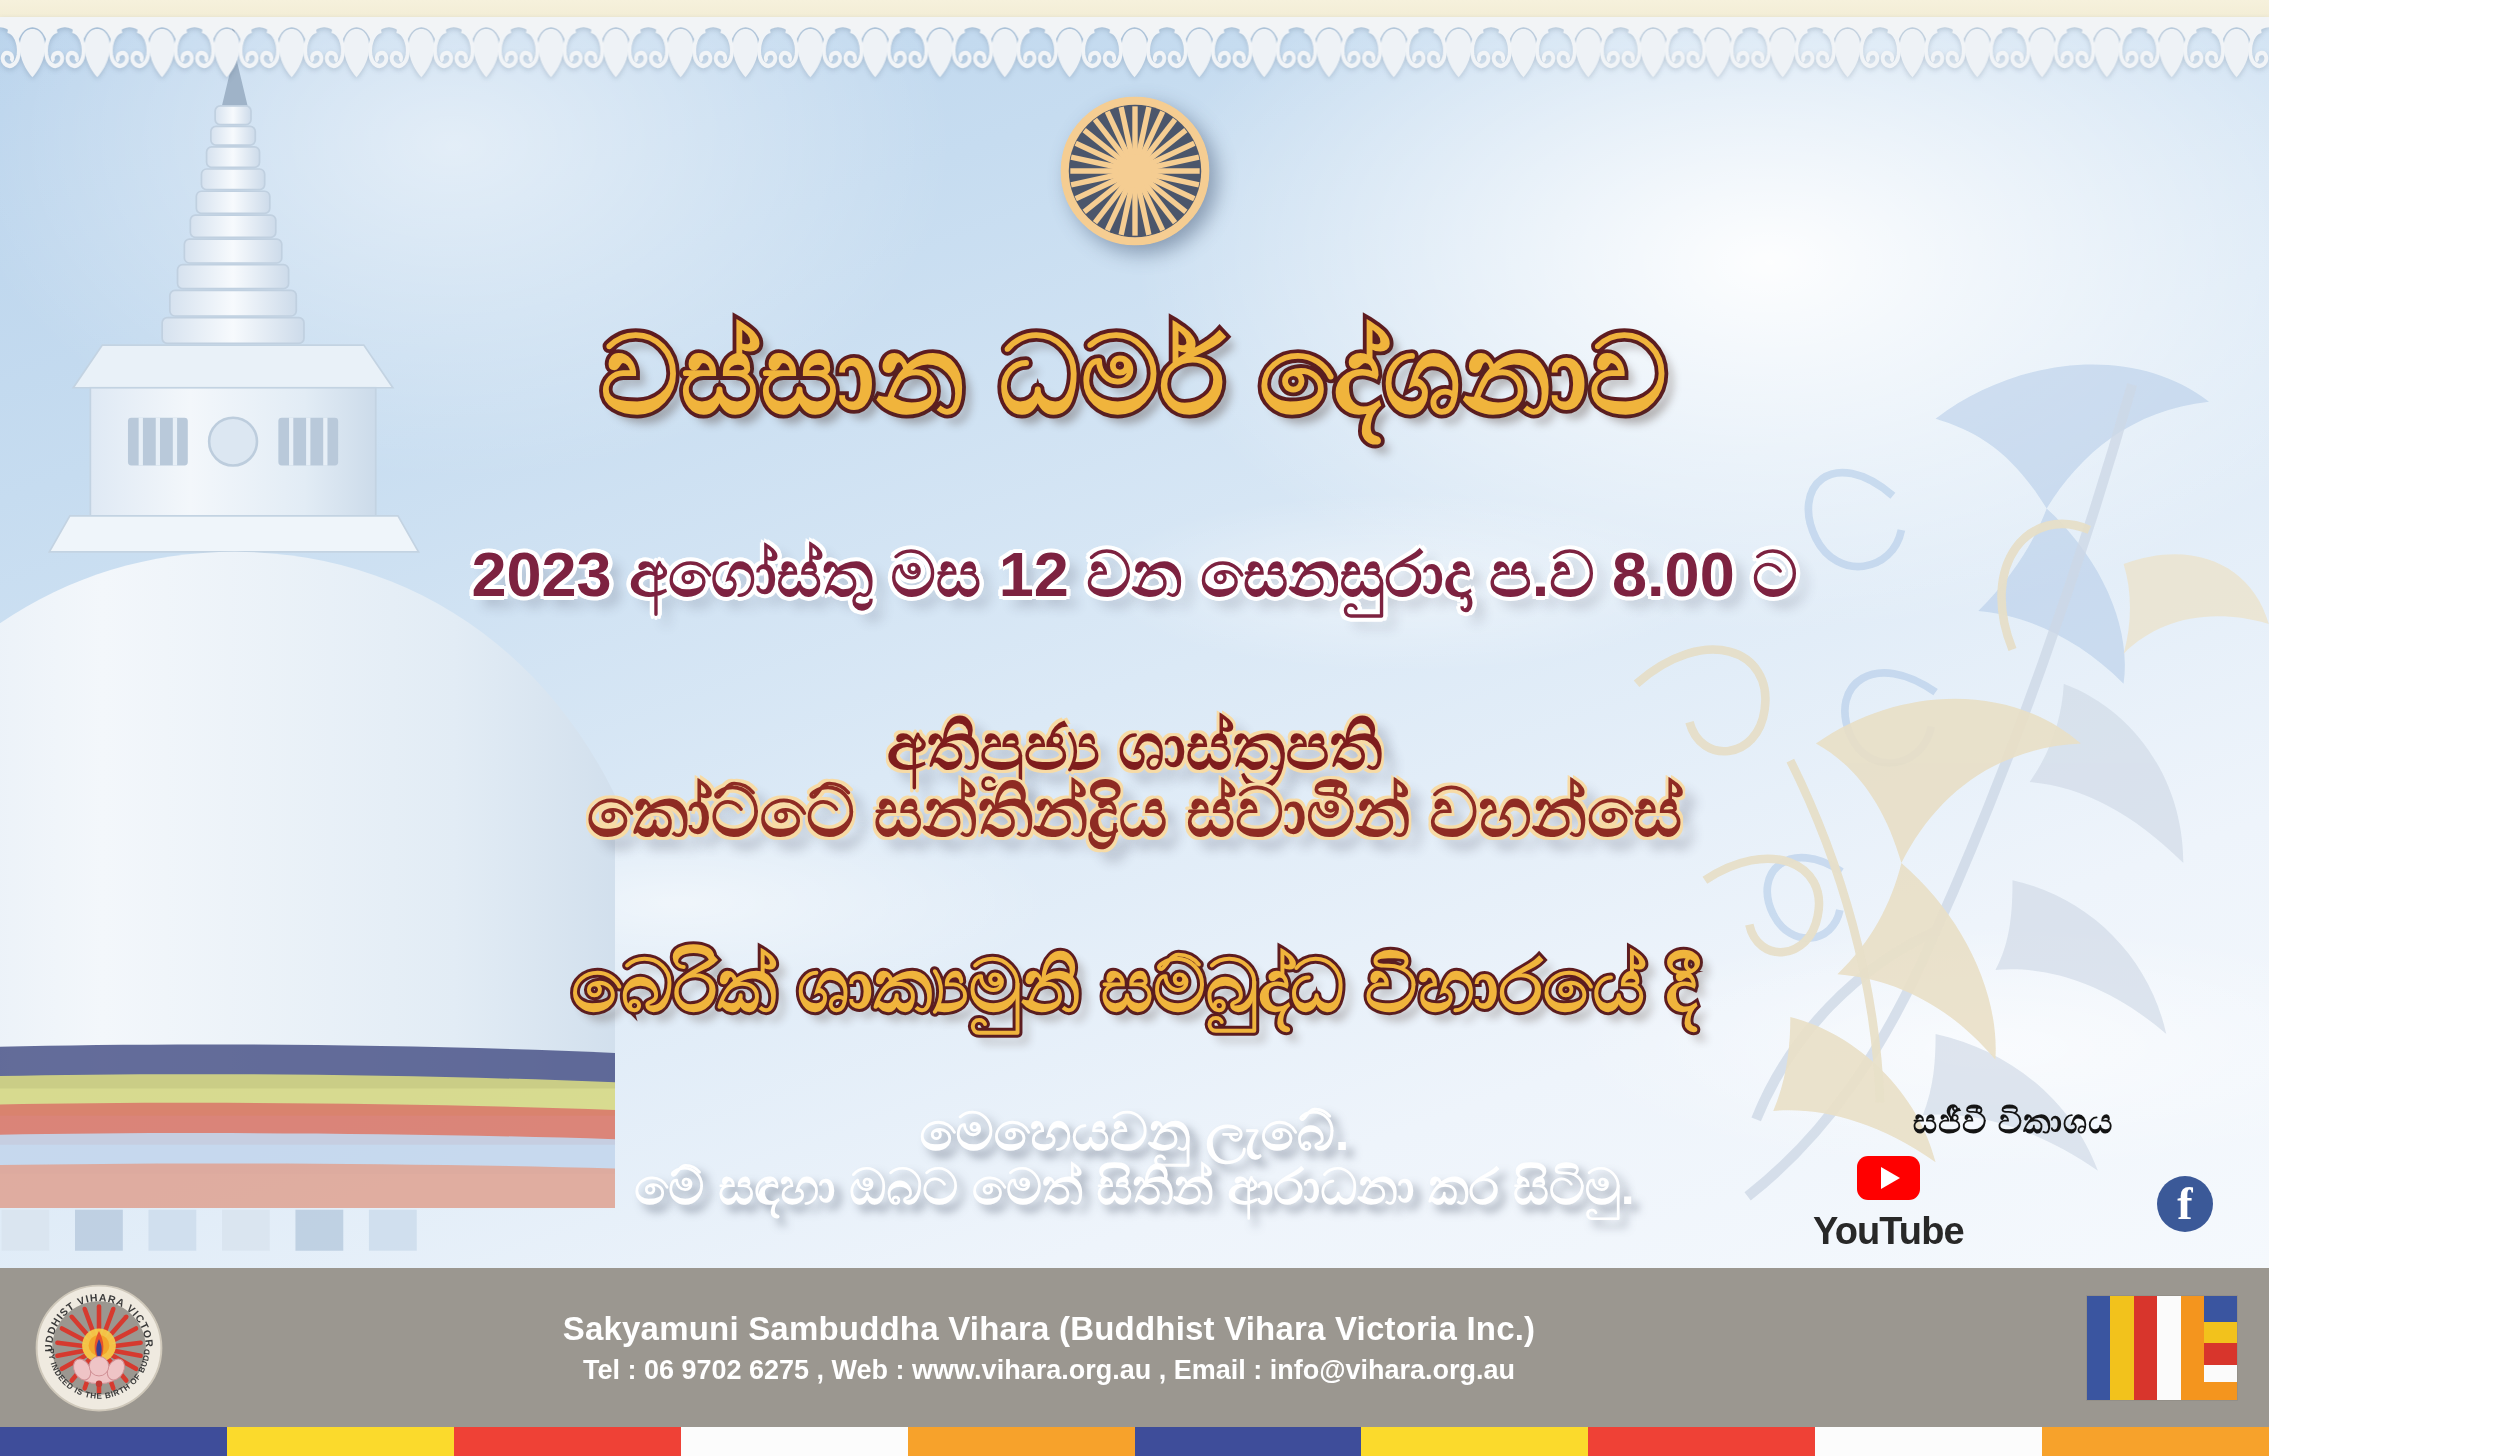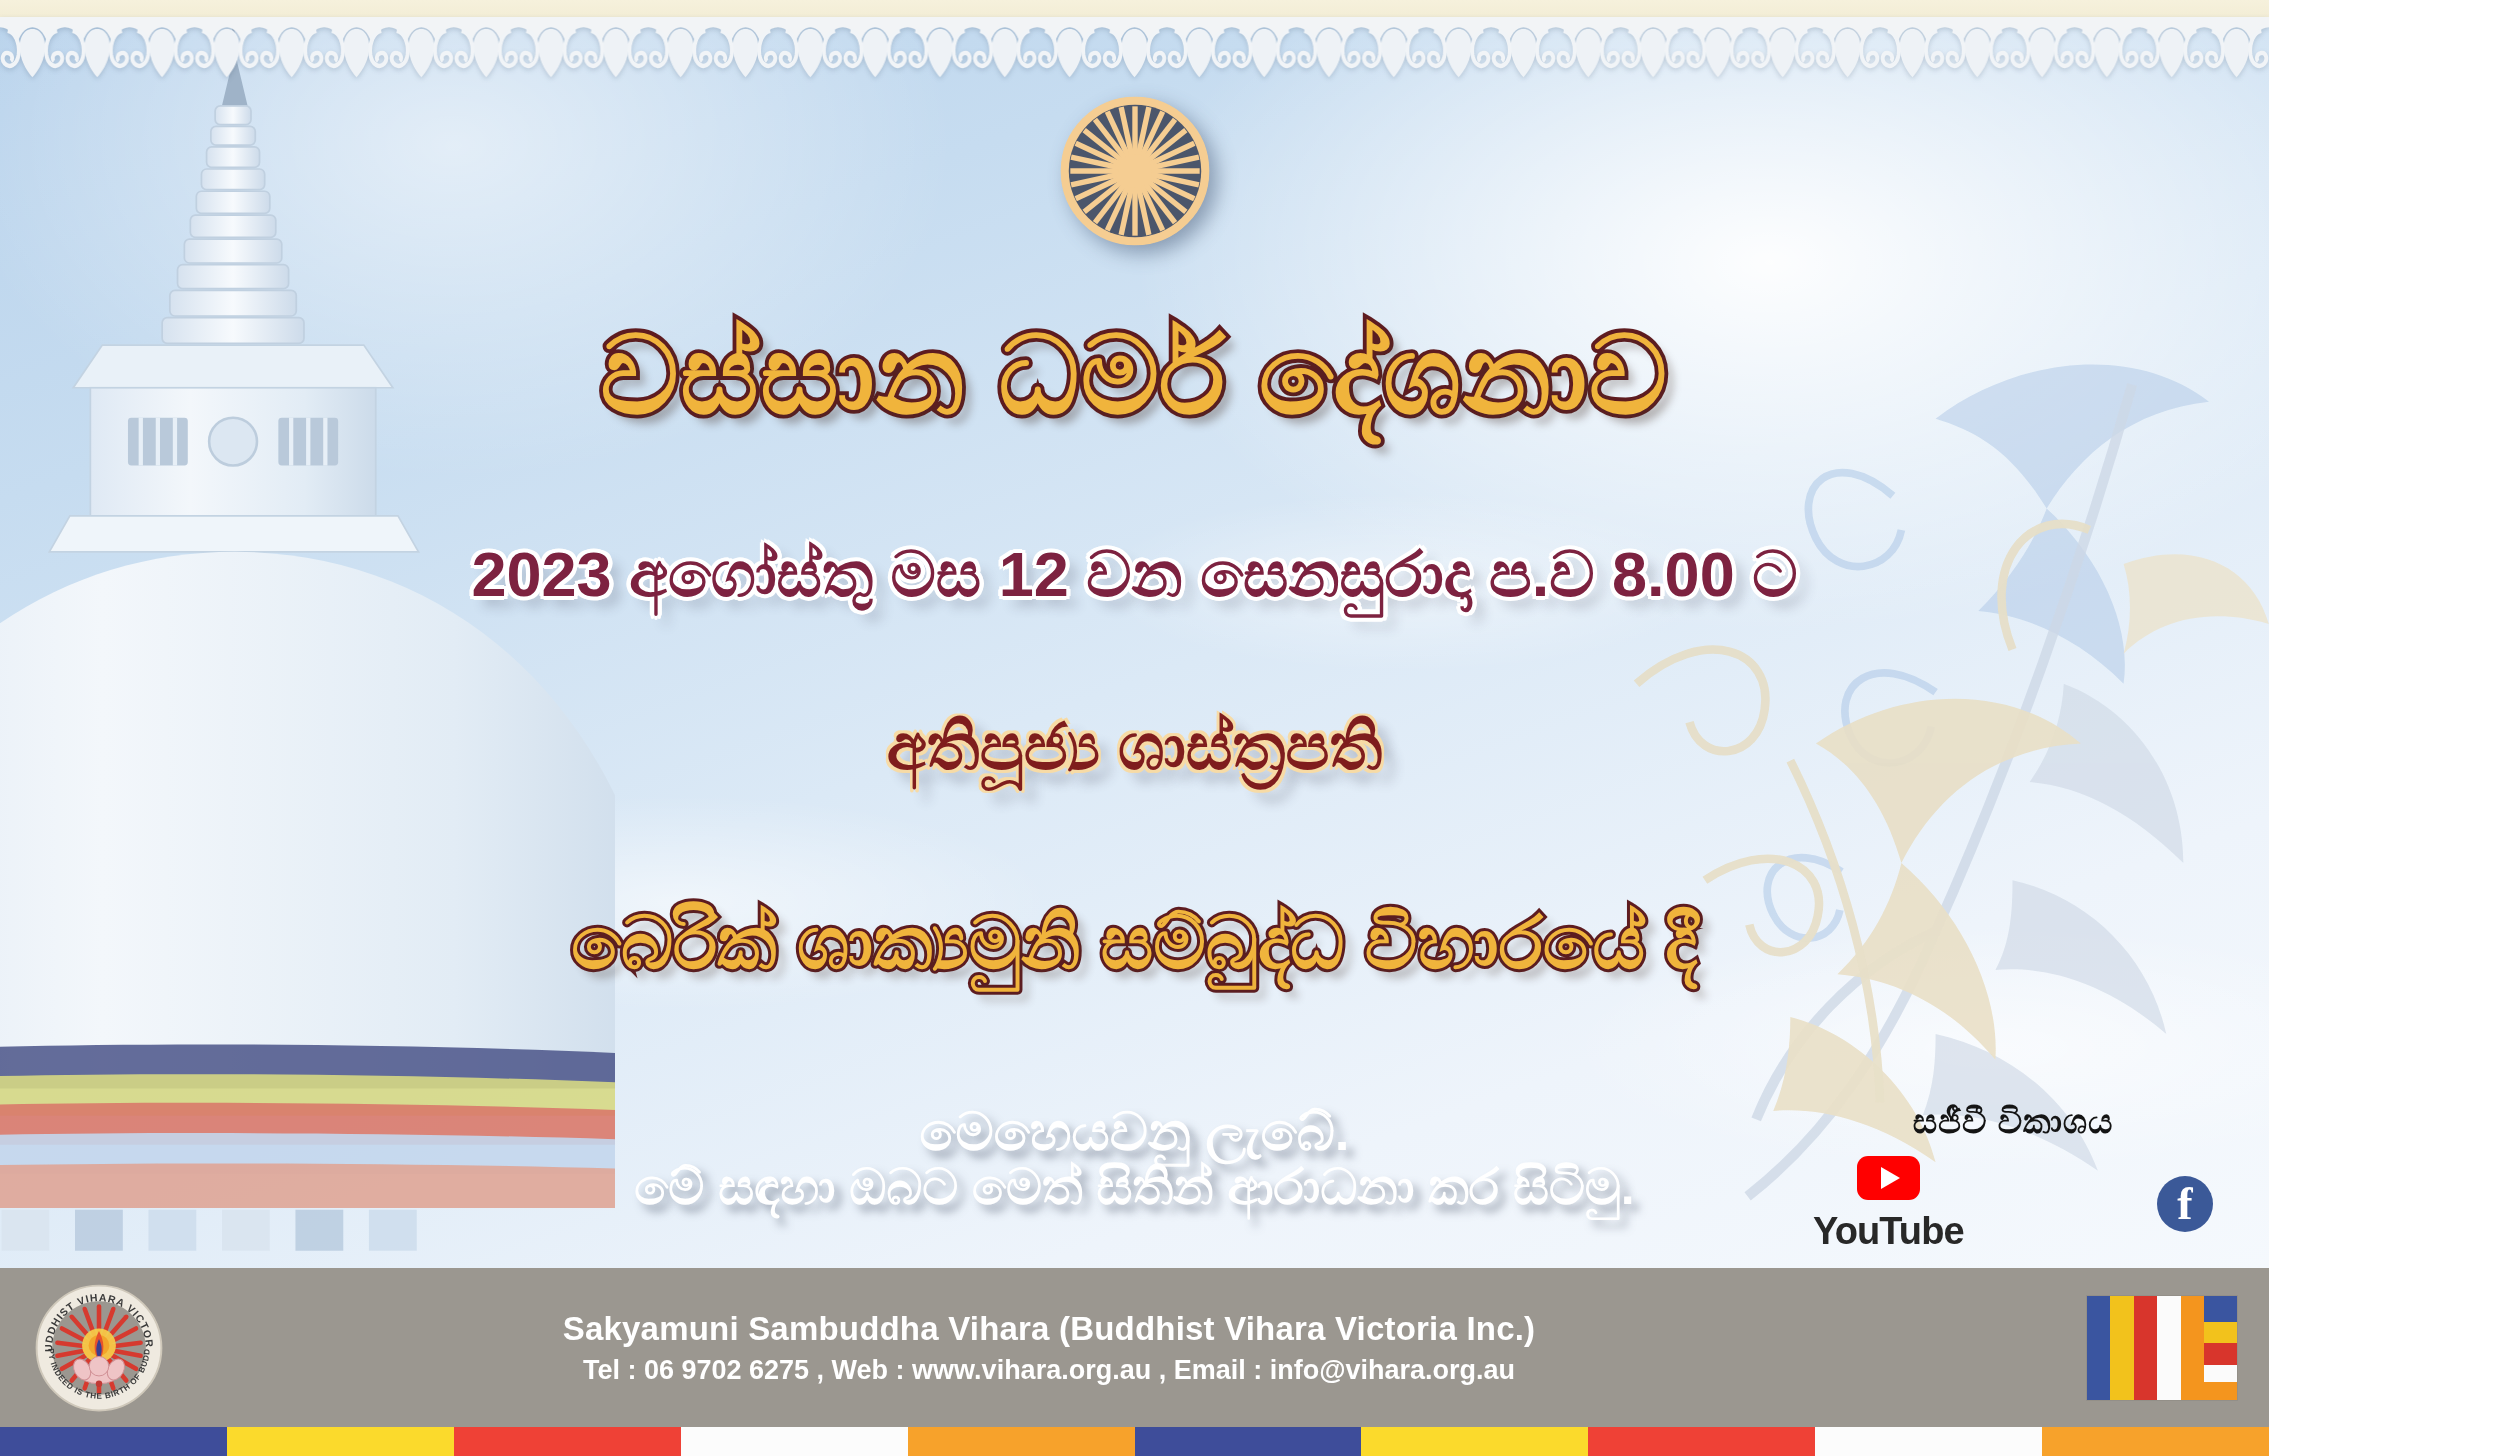--- a/index.html
+++ b/index.html
@@ -109,21 +109,21 @@
   .line-monk2{
     position:absolute;left:0;right:0;top:773px;
     font-size:68px;font-weight:bold;
     color:#8e2b23;
     text-shadow:
       -2.6px -2.6px 0 #f7dba6, 2.6px -2.6px 0 #f7dba6, -2.6px 2.6px 0 #f7dba6, 2.6px 2.6px 0 #f7dba6,
       12px 12px 12px rgba(60,60,80,.3);
   }
 
   .line-venue{
-    position:absolute;left:0;right:0;top:901px;
+    position:absolute;left:0;right:0;top:944px;
     font-size:73px;font-weight:bold;
     color:#f0b43c;
     -webkit-text-stroke:6px #5e1c20;
     paint-order:stroke fill;
     text-shadow:8.5px 8.5px 8.5px rgba(70,50,40,.3);
   }
 
   .line-conduct{
     position:absolute;left:0;right:0;top:1085px;
     font-size:53px;font-weight:bold;
@@ -393,20 +393,21 @@
       </g>
       <circle cx="100" cy="100" r="22" fill="#f5cd92"></circle>
       <circle cx="100" cy="100" r="92" fill="none" stroke="#f5cd92" stroke-width="9"></circle>
     </svg>
   </div>
 
   <div class="content">
     <div class="title-main">වස්සාන ධර්ම දේශනාව</div>
     <div class="line-date">2023 අගෝස්තු මස 12 වන සෙනසුරාදා ප.ව 8.00 ට</div>
     <div class="line-monk1">අතිපූජ්‍ය ශාස්ත්‍රපති</div>
+    <div class="line-monk2">කෝට්ටේ සන්තින්ද්‍රිය ස්වාමීන් වහන්සේ</div>
     <div class="line-venue">බෙරික් ශාක්‍යමුනි සම්බුද්ධ විහාරයේ දී</div>
     <div class="line-conduct">මෙහෙයවනු ලැබේ.</div>
     <div class="line-invite">මේ සඳහා ඔබට මෙත් සිතින් ආරාධනා කර සිටිමු.</div>
   </div>
 
   <div class="live">
     <div class="live-label">සජීවී විකාශය</div>
     <div class="live-icons">
       <div class="yt">
         <span class="yt-badge">

